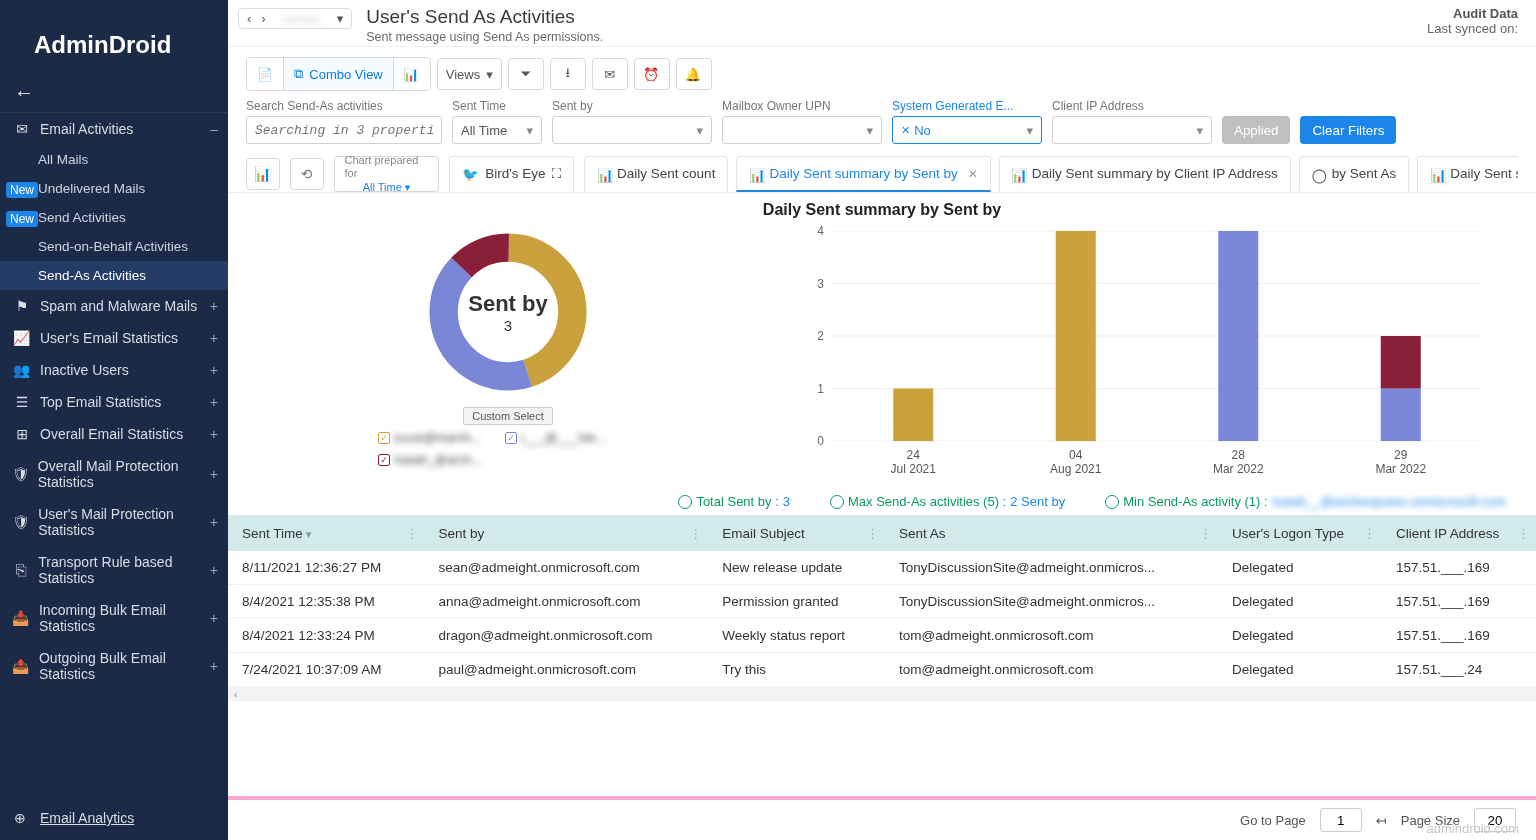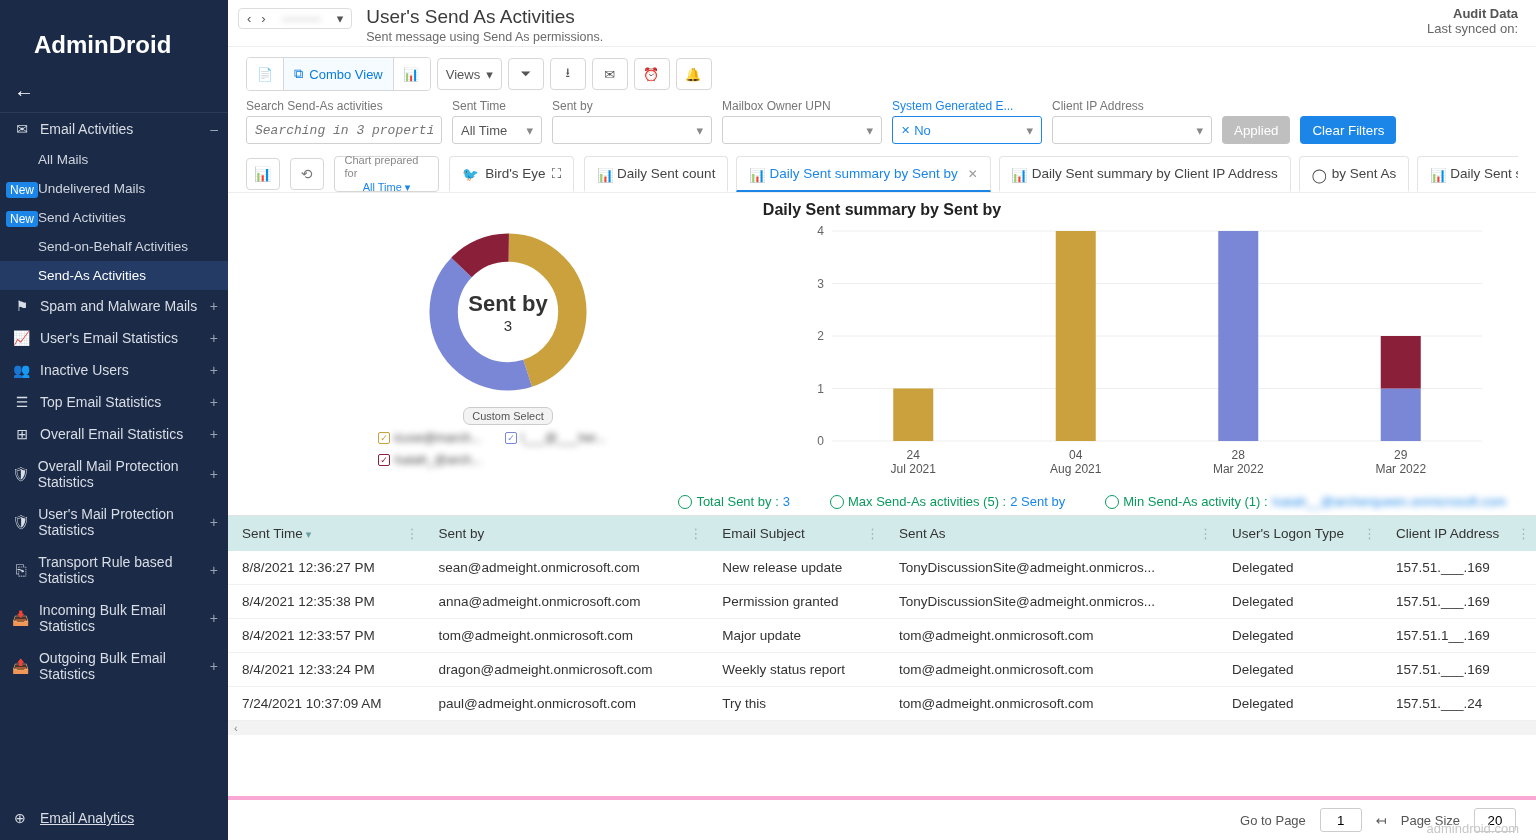--- a/index.html
+++ b/index.html
@@ -69,21 +69,21 @@
   .ctab .x { color:#999; font-size:12px; margin-left:4px;}
   
   
   .chart-title { text-align:center; font-weight:600; font-size:16px; color:#222; padding:8px 0 2px;}
   .chart-zone { display:flex; gap:20px; padding:0 30px 6px; }
   .donut-col { flex:0 0 500px; display:flex; flex-direction:column; align-items:center; justify-content:flex-start; }
   .donut-wrap { position:relative; width:170px; height:170px; margin-top:6px;}
   .donut-center { position:absolute; inset:0; display:flex; flex-direction:column; align-items:center; justify-content:center; }
   .donut-center .t1 { font-size:22px; font-weight:600; }
   .donut-center .t2 { font-size:15px; }
-  .cs-btn { border:1px solid #ccc; background:#f3f3f3; font-size:11px; padding:2px 8px; border-radius:7px; margin-top:10px; color:#555;}
+  .cs-btn { border:1px solid #ccc; background:#f3f3f3; font-size:11px; padding:2px 8px; border-radius:1px; margin-top:10px; color:#555;}
   .legend { display:flex; flex-wrap:wrap; gap:8px 24px; margin-top:6px; font-size:12.5px; color:#444; max-width:260px;}
   .legend .li { display:flex; align-items:center; gap:4px;}
   .legend .cb { width:12px; height:12px; border:1.5px solid; display:inline-flex; align-items:center; justify-content:center; font-size:9px; border-radius:2px;}
   .blur { filter: blur(3px); }
   
   .bar-col { flex:1; }
   .bar-svg { width:100%; height:260px; }
   
   
   .summary { display:flex; gap:40px; justify-content:flex-end; padding:4px 30px 6px; font-size:13px; color:#0a9a5e; align-items:center;}
@@ -396,42 +396,34 @@
               <th class="sort">Sent Time<span class="grip">⋮</span></th>
               <th>Sent by<span class="grip">⋮</span></th>
               <th>Email Subject<span class="grip">⋮</span></th>
               <th>Sent As<span class="grip">⋮</span></th>
               <th>User's Logon Type<span class="grip">⋮</span></th>
               <th>Client IP Address<span class="grip">⋮</span></th>
             </tr>
           </thead>
         <tbody id="tbody">
             <tr>
-              <td>8/8/2021 12:36:27 PM</td>
+              <td>8/11/2021 12:36:27 PM</td>
               <td>sean@admeight.onmicrosoft.com</td>
               <td>New release update</td>
               <td>TonyDiscussionSite@admeight.onmicros...</td>
               <td>Delegated</td>
               <td>157.51.___.169</td>
             </tr>
             <tr>
               <td>8/4/2021 12:35:38 PM</td>
               <td>anna@admeight.onmicrosoft.com</td>
               <td>Permission granted</td>
               <td>TonyDiscussionSite@admeight.onmicros...</td>
               <td>Delegated</td>
               <td>157.51.___.169</td>
-            </tr>
-            <tr>
-              <td>8/4/2021 12:33:57 PM</td>
-              <td>tom@admeight.onmicrosoft.com</td>
-              <td>Major update</td>
-              <td>tom@admeight.onmicrosoft.com</td>
-              <td>Delegated</td>
-              <td>157.51.1__.169</td>
             </tr>
             <tr>
               <td>8/4/2021 12:33:24 PM</td>
               <td>dragon@admeight.onmicrosoft.com</td>
               <td>Weekly status report</td>
               <td>tom@admeight.onmicrosoft.com</td>
               <td>Delegated</td>
               <td>157.51.___.169</td>
             </tr>
             <tr>

